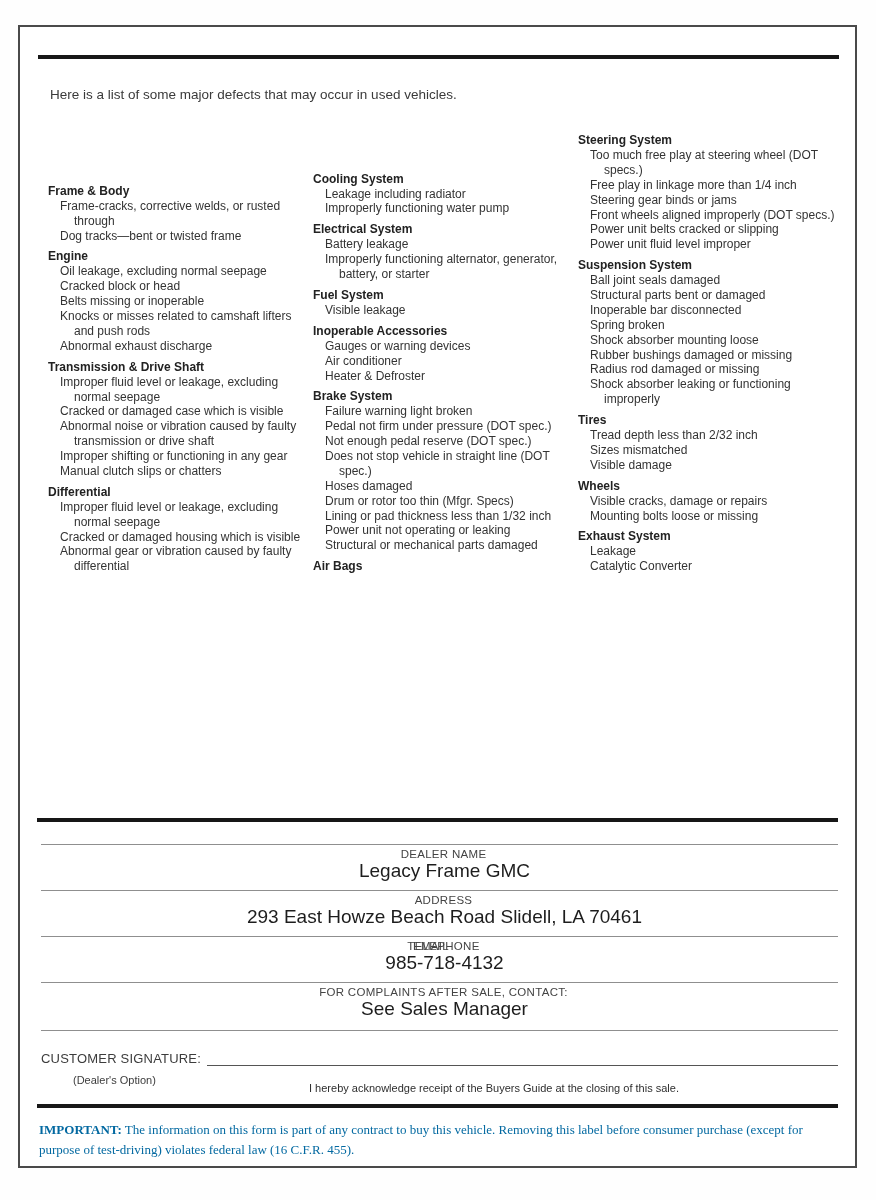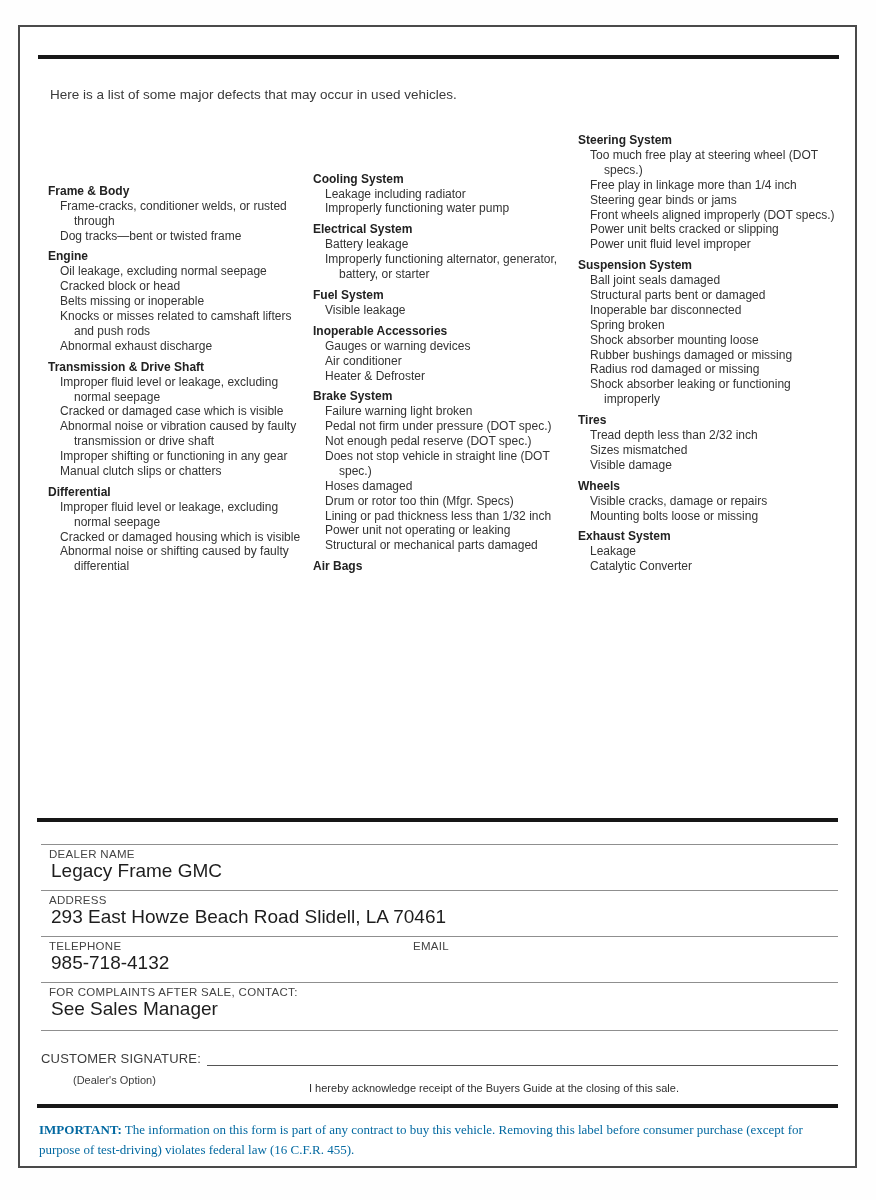--- a/index.html
+++ b/index.html
@@ -18,21 +18,21 @@
     position:absolute; left:28px; top:106px; right:14px;
     display:flex; gap:7px; align-items:flex-end;
   }
   .defect-col { width:258px; flex:0 0 258px; }
   .cat-name { font-weight:bold; font-size:12px; line-height:1.25; margin-top:6px; color:#222; }
   .defect-col .cat-name:first-child { margin-top:0; }
   .cat-item { font-size:12px; line-height:1.24; padding-left:26px; text-indent:-14px; color:#333; }
 
   .form-block { position:absolute; left:17px; right:17px; top:791px; }
   .rule-thick2 { height:4px; background:#171717; }
-  .fields { margin:22px 0 0 4px; }
+  .fields { margin:22px 0 0 4px;text-align:center; }
   .field { border-top:1.5px solid #8f8f8f; padding:3px 0 6px 8px; position:relative; }
   .field-label { display:block; font-size:11.5px; color:#444; letter-spacing:0.3px; }
   .field-value { display:block; font-size:19px; color:#1d1d1d; min-height:24px; line-height:1.2; padding-left:2px; }
   .label-email { position:absolute; left:372px; top:3px; font-size:11.5px; color:#444; letter-spacing:0.3px; }
   .field-last { border-bottom:1.5px solid #8f8f8f; padding-bottom:8px; }
 
   .sig-row { display:flex; margin:20px 0 0 4px; align-items:flex-end;text-align:center; }
   .sig-label { font-size:13px; color:#3c3c3c; white-space:nowrap; letter-spacing:0.2px; }
   .sig-line { flex:1; border-bottom:1.5px solid #555; margin-left:6px; height:14px; }
   .sig-sub-row { position:relative; margin:4px 0 0 4px; height:16px; }
@@ -49,38 +49,38 @@
 <div class="canvas">
   <div class="sheet">
 
     <div class="rule-thick" id="rule-top"></div>
 
     <div class="intro">Here is a list of some major defects that may occur in used vehicles.</div>
 
     <div class="columns" id="defects-columns">
         <div class="defect-col">
           <div class="cat-name">Frame &amp; Body</div>
-          <div class="cat-item">Frame-cracks, conditioner welds, or rusted through</div>
+          <div class="cat-item">Frame-cracks, corrective welds, or rusted through</div>
           <div class="cat-item">Dog tracks—bent or twisted frame</div>
           <div class="cat-name">Engine</div>
           <div class="cat-item">Oil leakage, excluding normal seepage</div>
           <div class="cat-item">Cracked block or head</div>
           <div class="cat-item">Belts missing or inoperable</div>
           <div class="cat-item">Knocks or misses related to camshaft lifters and push rods</div>
           <div class="cat-item">Abnormal exhaust discharge</div>
           <div class="cat-name">Transmission &amp; Drive Shaft</div>
           <div class="cat-item">Improper fluid level or leakage, excluding normal seepage</div>
           <div class="cat-item">Cracked or damaged case which is visible</div>
           <div class="cat-item">Abnormal noise or vibration caused by faulty transmission or drive shaft</div>
           <div class="cat-item">Improper shifting or functioning in any gear</div>
           <div class="cat-item">Manual clutch slips or chatters</div>
           <div class="cat-name">Differential</div>
           <div class="cat-item">Improper fluid level or leakage, excluding normal seepage</div>
           <div class="cat-item">Cracked or damaged housing which is visible</div>
-          <div class="cat-item">Abnormal noise or shifting caused by faulty differential</div>
+          <div class="cat-item">Abnormal gear or vibration caused by faulty differential</div>
         </div>
         <div class="defect-col">
           <div class="cat-name">Cooling System</div>
           <div class="cat-item">Leakage including radiator</div>
           <div class="cat-item">Improperly functioning water pump</div>
           <div class="cat-name">Electrical System</div>
           <div class="cat-item">Battery leakage</div>
           <div class="cat-item">Improperly functioning alternator, generator, battery, or starter</div>
           <div class="cat-name">Fuel System</div>
           <div class="cat-item">Visible leakage</div>

